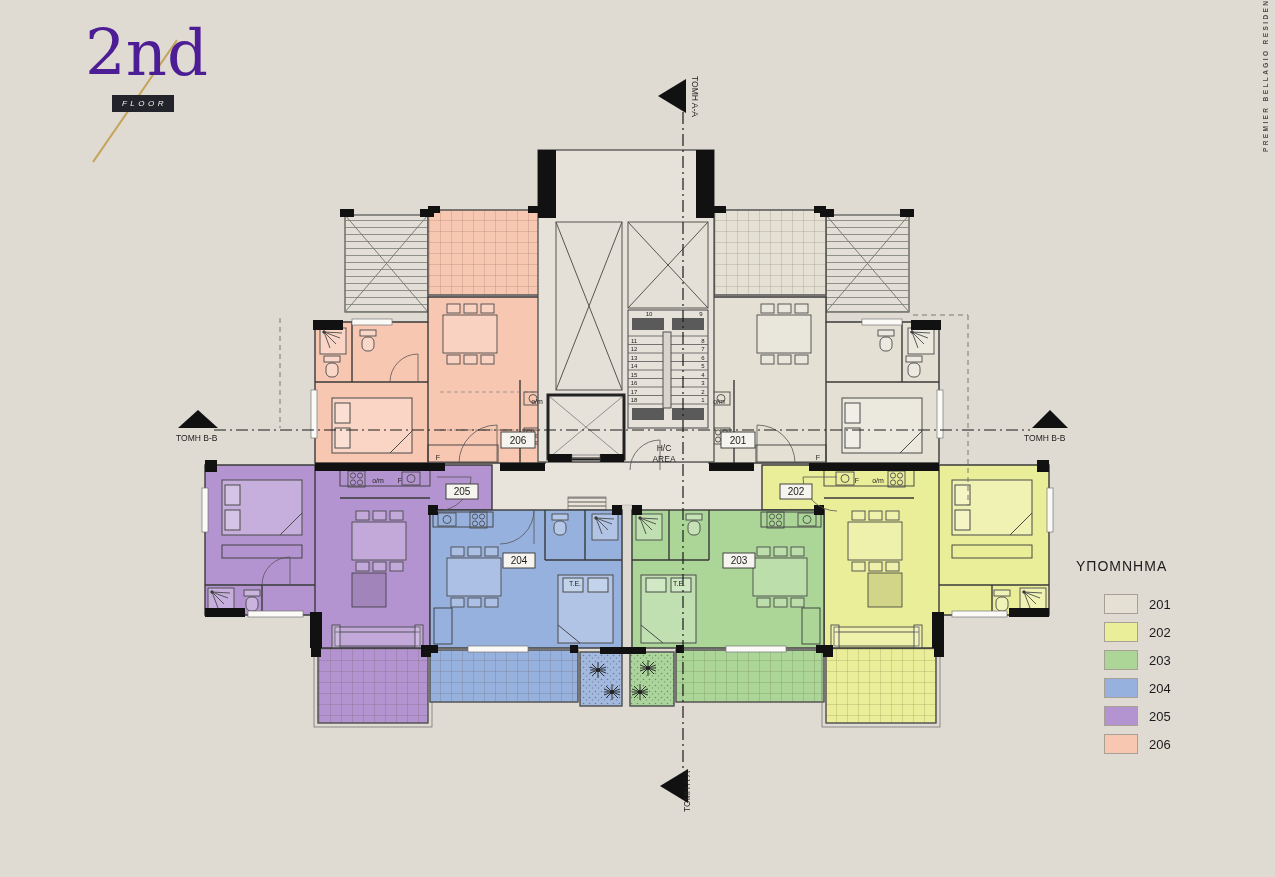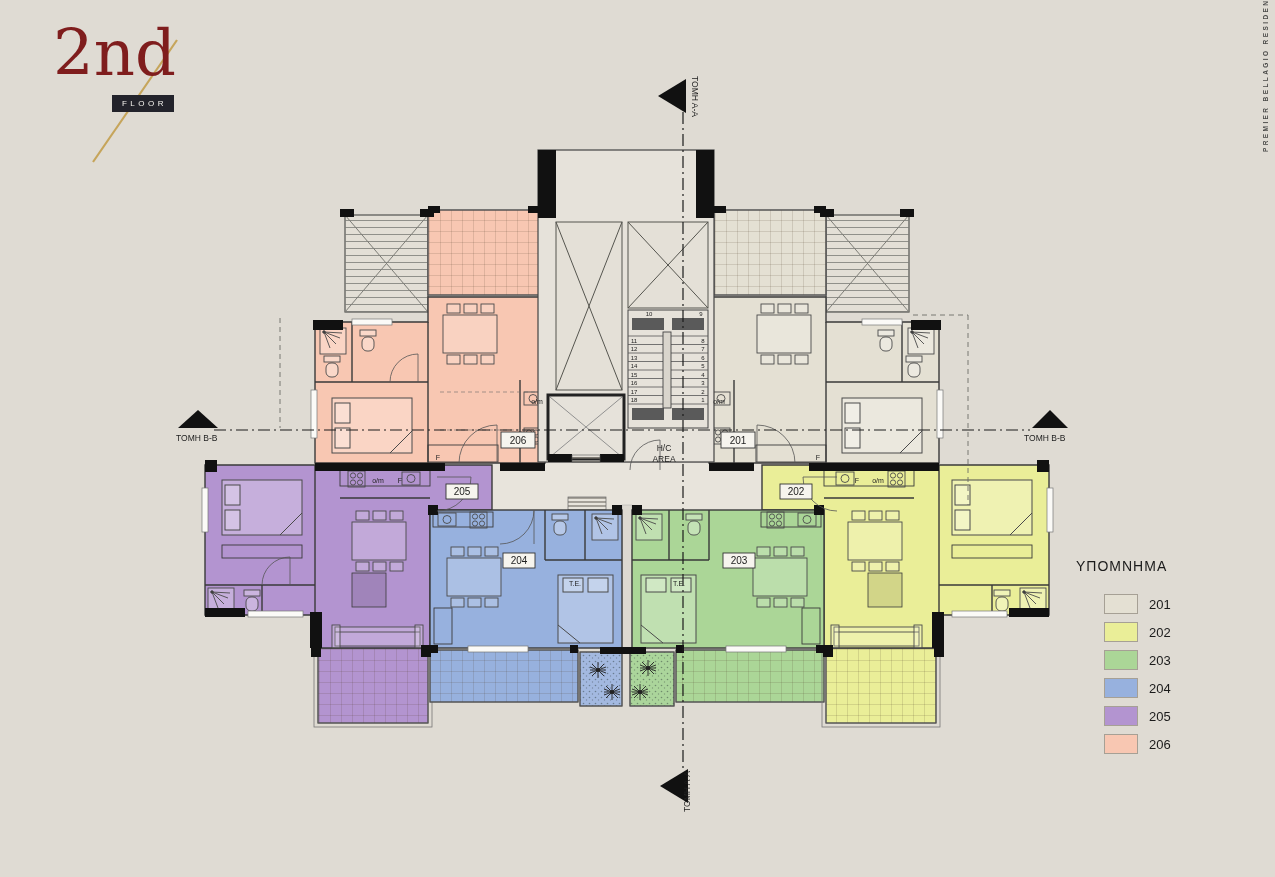--- a/index.html
+++ b/index.html
@@ -1,24 +1,24 @@
 <!DOCTYPE html>
 <html><head>
 <meta charset="utf-8">
 <style>
   html,body{margin:0;padding:0;background:#bbb;}
   .canvas{position:relative;width:1275px;height:877px;background:#dfdbd3;overflow:hidden;
           font-family:"Liberation Sans", sans-serif;}
   .plan-svg{position:absolute;left:0;top:0;}
   
   .title-block{position:absolute;left:53px;top:20px;width:200px;height:150px;}
-  .floor-num{font-family:"DejaVu Serif", serif;font-size:64px;color:#7f1d1d;line-height:1.05;}
+  .floor-num{font-family:"DejaVu Serif", serif;font-size:64px;color:#4c1d95;line-height:1.05;margin-left:32px;}
   .floor-badge{position:absolute;left:59px;top:75px;width:59px;height:17px;background:#23232b;
                color:#f5f3ee;font-size:8px;letter-spacing:3.5px;display:flex;align-items:center;
-               justify-content:center;padding-left:3px;}
+               justify-content:center;padding-left:3px;font-style:italic;}
   
   .brand{position:absolute;right:6px;top:12px;height:140px;writing-mode:vertical-rl;
          transform:rotate(180deg);font-size:6.5px;font-weight:bold;letter-spacing:2.4px;
          color:#4a4a48;white-space:nowrap;}
   
   .legend{position:absolute;left:1076px;top:558px;width:190px;}
   .legend-title{font-size:14px;color:#1b1b1b;letter-spacing:1px;margin-bottom:20px;}
   .lg-row{display:flex;align-items:center;margin-left:28px;margin-bottom:8px;height:20px;}
   .lg-row svg{display:block;}
   .lg-label{margin-left:11px;font-size:13px;color:#1b1b1b;}

